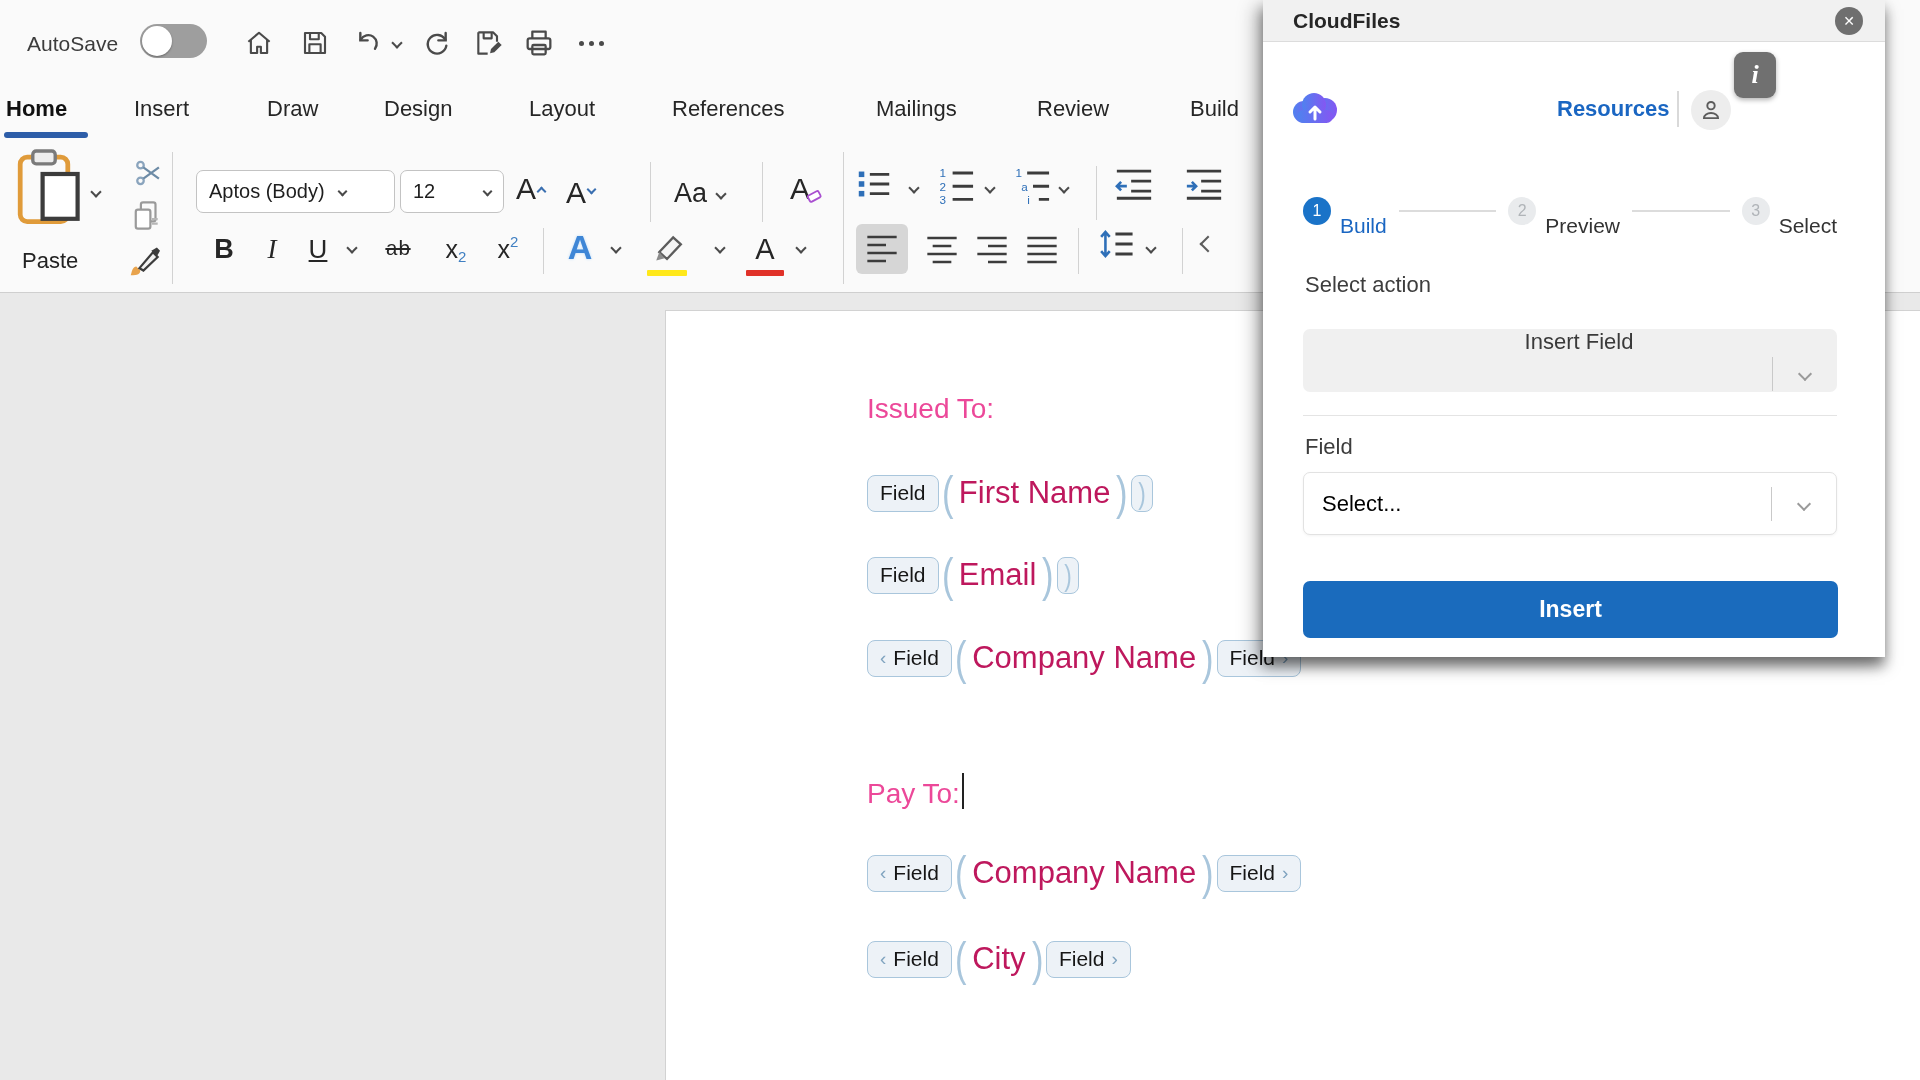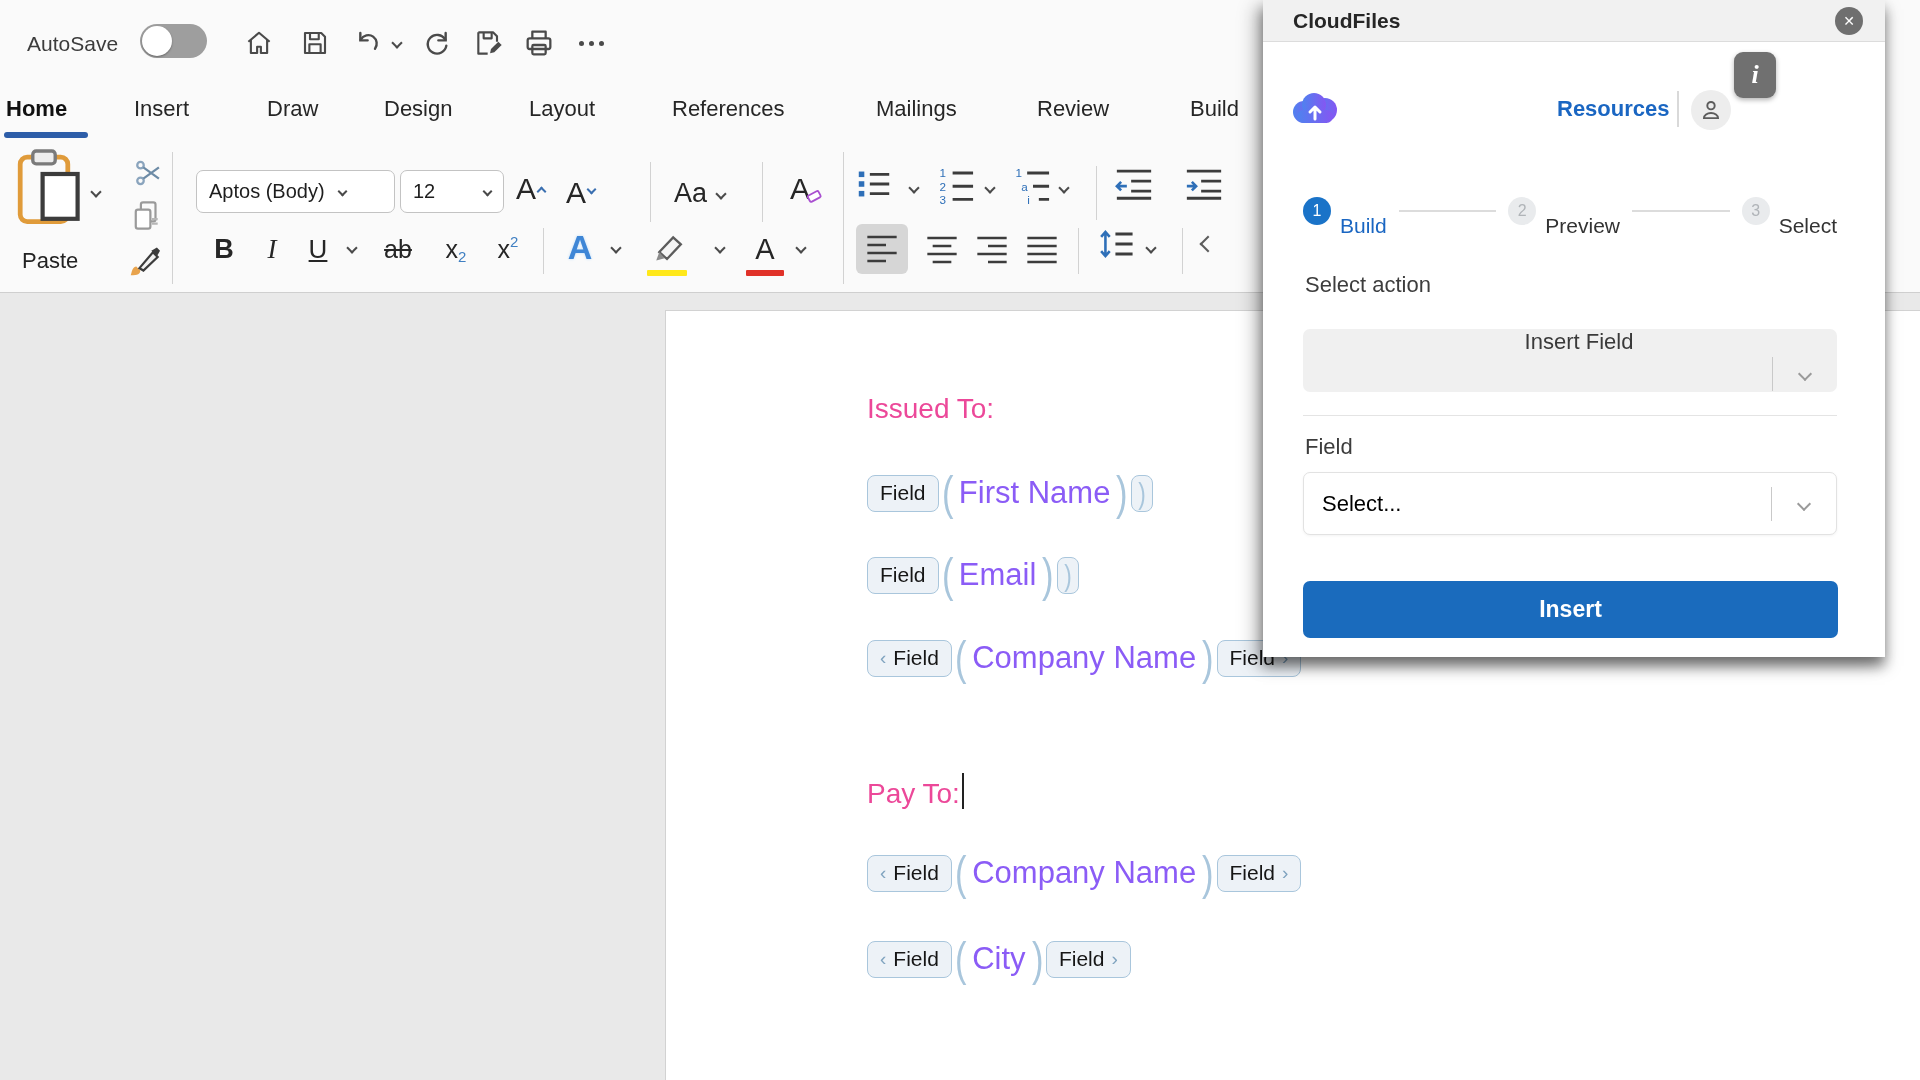--- a/index.html
+++ b/index.html
@@ -35,21 +35,21 @@
   .color-bar { position:absolute; left:0; bottom:-2px; width:100%; height:6px; border-radius:1px; }
   .sel-btn { background:#d6d6d6; border-radius:6px; }
 
   
   .page { position:absolute; left:665px; top:310px; width:1255px; height:770px; background:#fff; border-top:1px solid #d2d2d2; border-left:1px solid #d2d2d2; }
   .doc-line { position:absolute; left:201px; font-size:28px; color:#ec4899; }
   .doc-row { position:absolute; left:201px; display:flex; align-items:center; height:44px; }
   .cc-pill { display:inline-flex; align-items:center; gap:7px; height:37px; background:#edf2f7; border:1.5px solid #a9c6dc; border-radius:8px; padding:0 12px; font-size:21px; color:#161616; }
   .cc-arrow { font-size:19px; color:#7fa3bf; }
   .cc-paren { font-size:46px; color:#a9c6dc; line-height:37px; margin:0 1px; transform:scaleX(.75); font-weight:400; }
-  .cc-value { font-size:31px; color:#8b5cf6; margin:4px 3px; white-space:nowrap; }
+  .cc-value { font-size:31px; color:#be185d; margin:4px 3px; white-space:nowrap; }
   .cc-endcap { display:inline-flex; align-items:center; justify-content:center; height:37px; width:22px; background:#edf2f7; border:1.5px solid #a9c6dc; border-radius:8px; }
   .cc-endcap .cc-paren { font-size:30px; margin:0; }
   .text-cursor { display:inline-block; width:2px; height:36px; background:#222; margin-left:2px; vertical-align:-6px; }
 
   
   .panel { position:absolute; left:1263px; top:0; width:622px; height:657px; background:#fff; z-index:60;
            box-shadow:0 9px 13px rgba(0,0,0,.5), -8px 6px 18px rgba(0,0,0,.22); }
   .panel-header { position:relative; height:42px; background:#f1f1f1; border-bottom:1px solid #dcdcdc; }
   .panel-title { position:absolute; left:30px; top:0; line-height:42px; font-size:21px; font-weight:600; color:#262626; }
   .close-btn { position:absolute; right:22px; top:7px; width:28px; height:28px; border-radius:50%; background:#6f6f6f; color:#fff; display:flex; align-items:center; justify-content:center; font-size:14px; }
@@ -225,21 +225,21 @@
       <div class="rb" style="left:206px; top:86px; width:36px; height:46px; font-size:27px; font-weight:700;">
           <span>B</span>
         </div>
       <div class="rb" style="left:254px; top:86px; width:36px; height:46px; font-size:27px; font-style:italic; font-family:'Liberation Serif',serif;">
           <span>I</span>
         </div>
       <div class="rb" style="left:298px; top:86px; width:40px; height:46px; font-size:26px; text-decoration:underline;">
           <span>U</span>
         </div>
       <span class="chev" style="position:absolute; left:348px; top:104px;"></span>
-      <div class="rb" style="left:374px; top:86px; width:48px; height:46px; font-size:25px; text-decoration:line-through;">
+      <div class="rb" style="left:374px; top:86px; width:48px; height:46px; font-size:21px; text-decoration:line-through;font-family:Liberation Mono, monospace;">
           <span>ab</span>
         </div>
       <div class="rb" style="left:434px; top:86px; width:44px; height:46px; font-size:25px;">
         <span>x</span>
           <span style="font-size:15px; color:#3f7fc2; margin-top:14px;">2</span>
       </div>
       <div class="rb" style="left:486px; top:86px; width:44px; height:46px; font-size:25px;">
         <span>x</span>
           <span style="font-size:15px; color:#3f7fc2; margin-bottom:16px;">2</span>
       </div>

